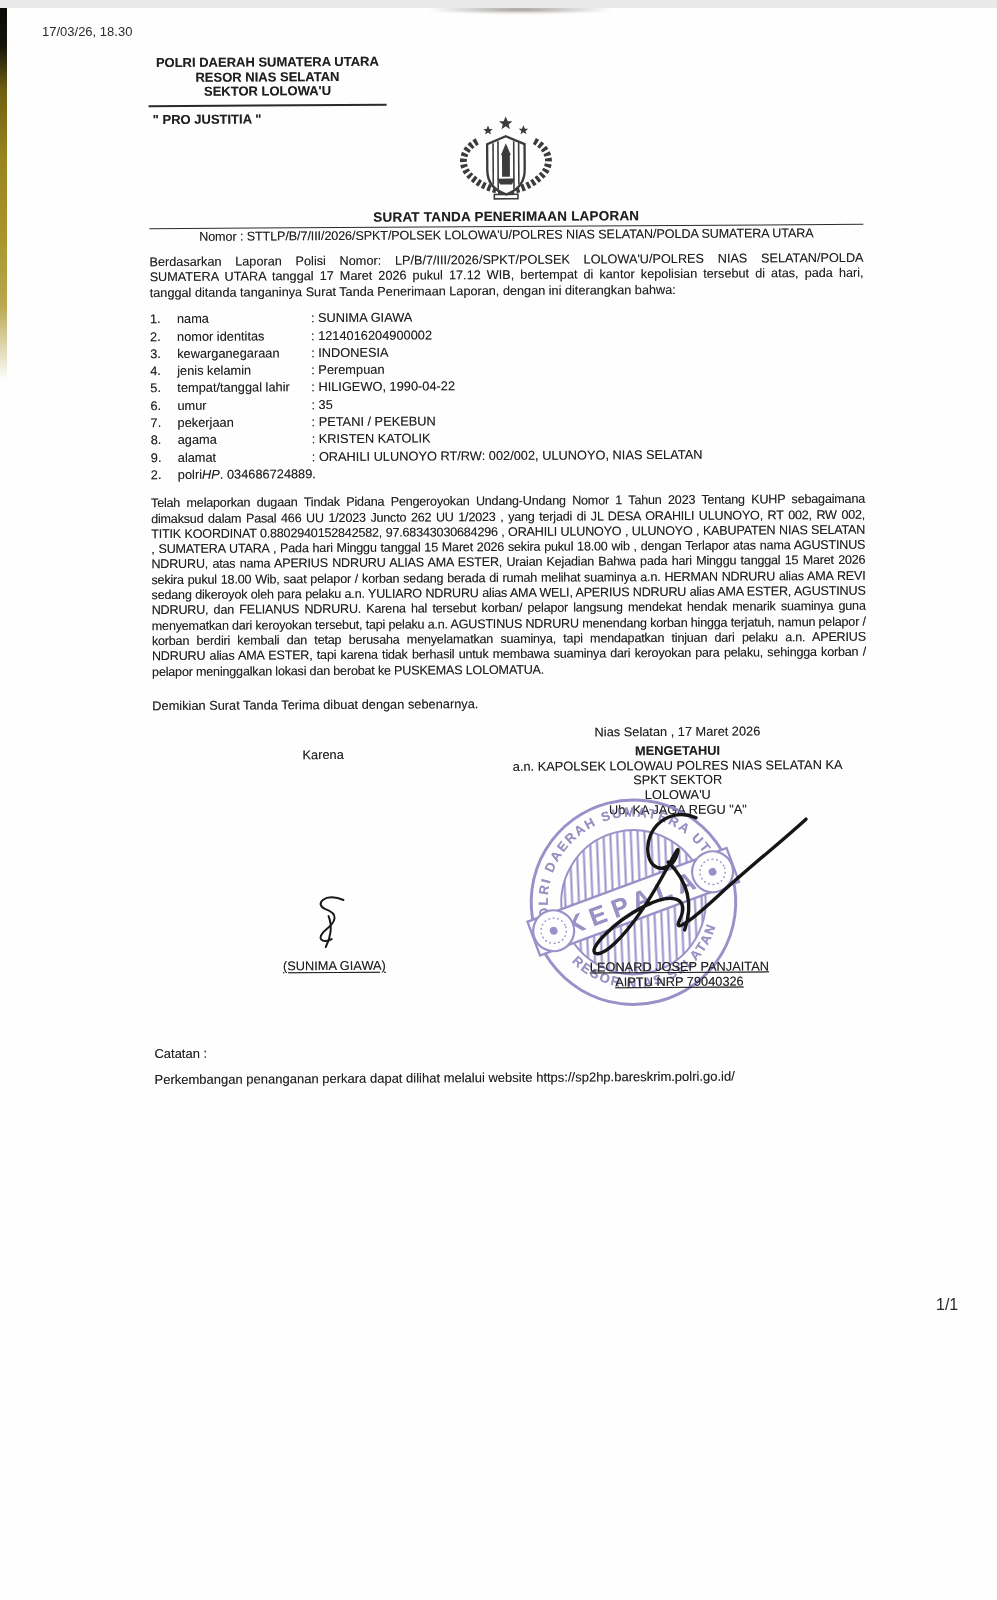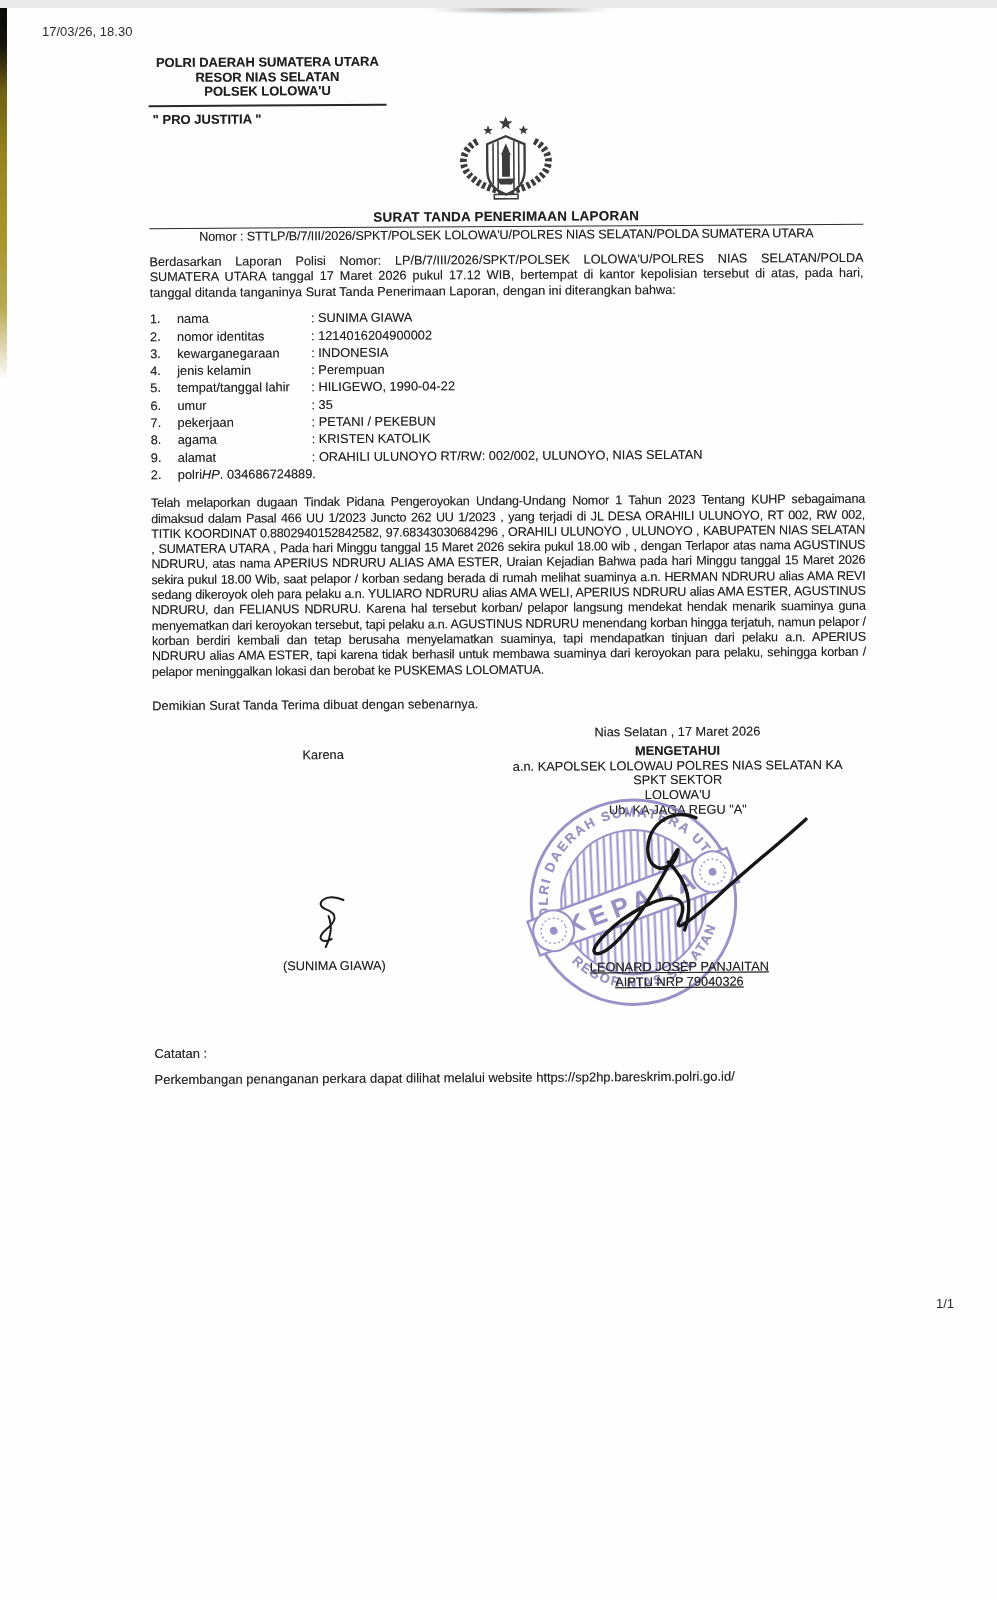--- a/index.html
+++ b/index.html
@@ -52,42 +52,42 @@
   .reporter-role { position:absolute; left:150px; top:29px; }
   .officer-block { position:absolute; left:335px; top:28px; width:380px; text-align:center; line-height:14.8px; }
   .officer-block .bold { font-weight:bold; }
   .stamp-svg { position:absolute; left:368px; top:74px; width:224px; height:224px; opacity:.82; }
   .officer-sig { position:absolute; left:395px; top:88px; width:268px; height:170px; }
   .officer-names { position:absolute; left:378px; top:243px; width:295px; text-align:center; line-height:15px; }
   .officer-names .nm { text-decoration:underline; }
   .officer-names .rk { text-decoration:underline; }
   .reporter-sig { position:absolute; left:148px; top:172px; width:54px; height:60px; }
   .reporter-name { position:absolute; left:98px; top:240px; width:165px; text-align:center; }
-  .reporter-name span { text-underline-offset:2px; }
+  .reporter-name span { text-decoration:underline; text-underline-offset:2px; }
 
   .catatan-label { margin-top:12px; font-size:13px; }
   .catatan-text { margin-top:11px; font-size:13px; }
 
-  .page-num { position:absolute; left:936px; top:1288px; font-size:13px; color:#2a2a2a; }
+  .page-num { position:absolute; left:936px; top:1288px; font-size:16px; color:#2a2a2a; }
 </style>
 </head>
 <body>
 
 <div class="page">
   <div class="edge-stripe"></div>
   <div class="top-smudge"></div>
   <div class="timestamp">17/03/26, 18.30</div>
 
   <div class="doc-rotate">
     <div class="doc">
 
       <div class="letterhead">
         <div>POLRI DAERAH SUMATERA UTARA</div>
         <div>RESOR NIAS SELATAN</div>
-        <div>POLSEK LOLOWA'U</div>
+        <div>SEKTOR LOLOWA'U</div>
       </div>
       <div class="motto">" PRO JUSTITIA "</div>
 
       <div class="logo-wrap">
         <svg viewBox="0 0 130 88" fill="none">
           <g fill="#3c3c3c" stroke="none">
             <path transform="translate(65,10) scale(1.2)" d="M0,-6 L1.76,-1.85 L5.71,-1.85 L2.5,0.9 L3.53,4.85 L0,2.3 L-3.53,4.85 L-2.5,0.9 L-5.71,-1.85 L-1.76,-1.85 Z"></path>
             <path transform="translate(47,17) scale(0.85)" d="M0,-6 L1.76,-1.85 L5.71,-1.85 L2.5,0.9 L3.53,4.85 L0,2.3 L-3.53,4.85 L-2.5,0.9 L-5.71,-1.85 L-1.76,-1.85 Z"></path>
             <path transform="translate(83,17) scale(0.85)" d="M0,-6 L1.76,-1.85 L5.71,-1.85 L2.5,0.9 L3.53,4.85 L0,2.3 L-3.53,4.85 L-2.5,0.9 L-5.71,-1.85 L-1.76,-1.85 Z"></path>
           </g>

